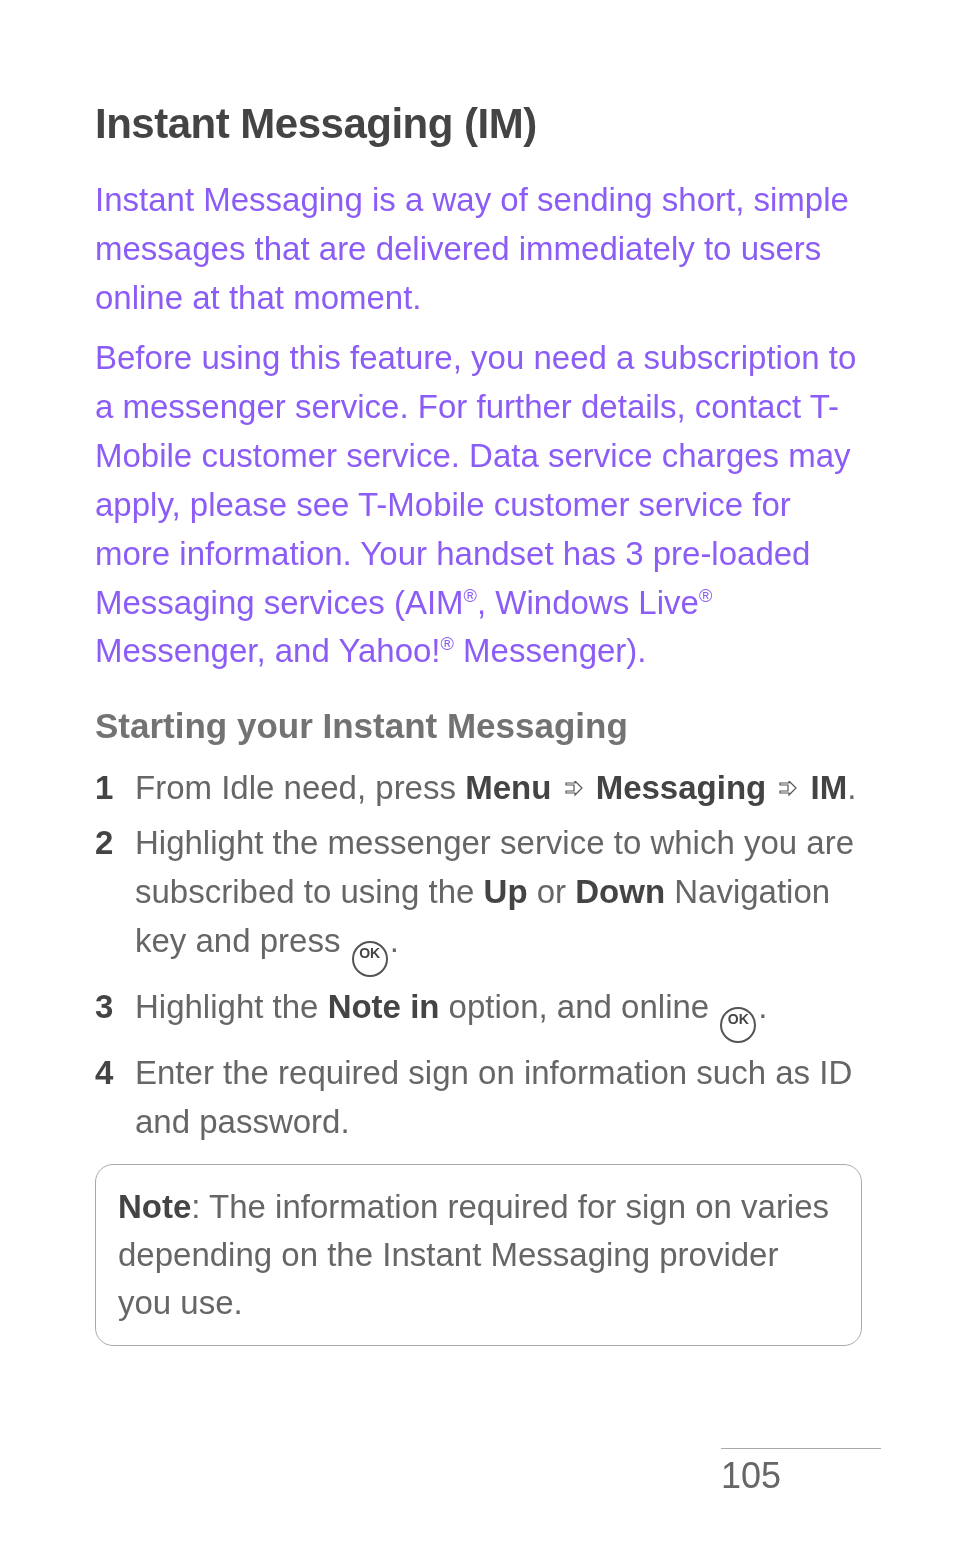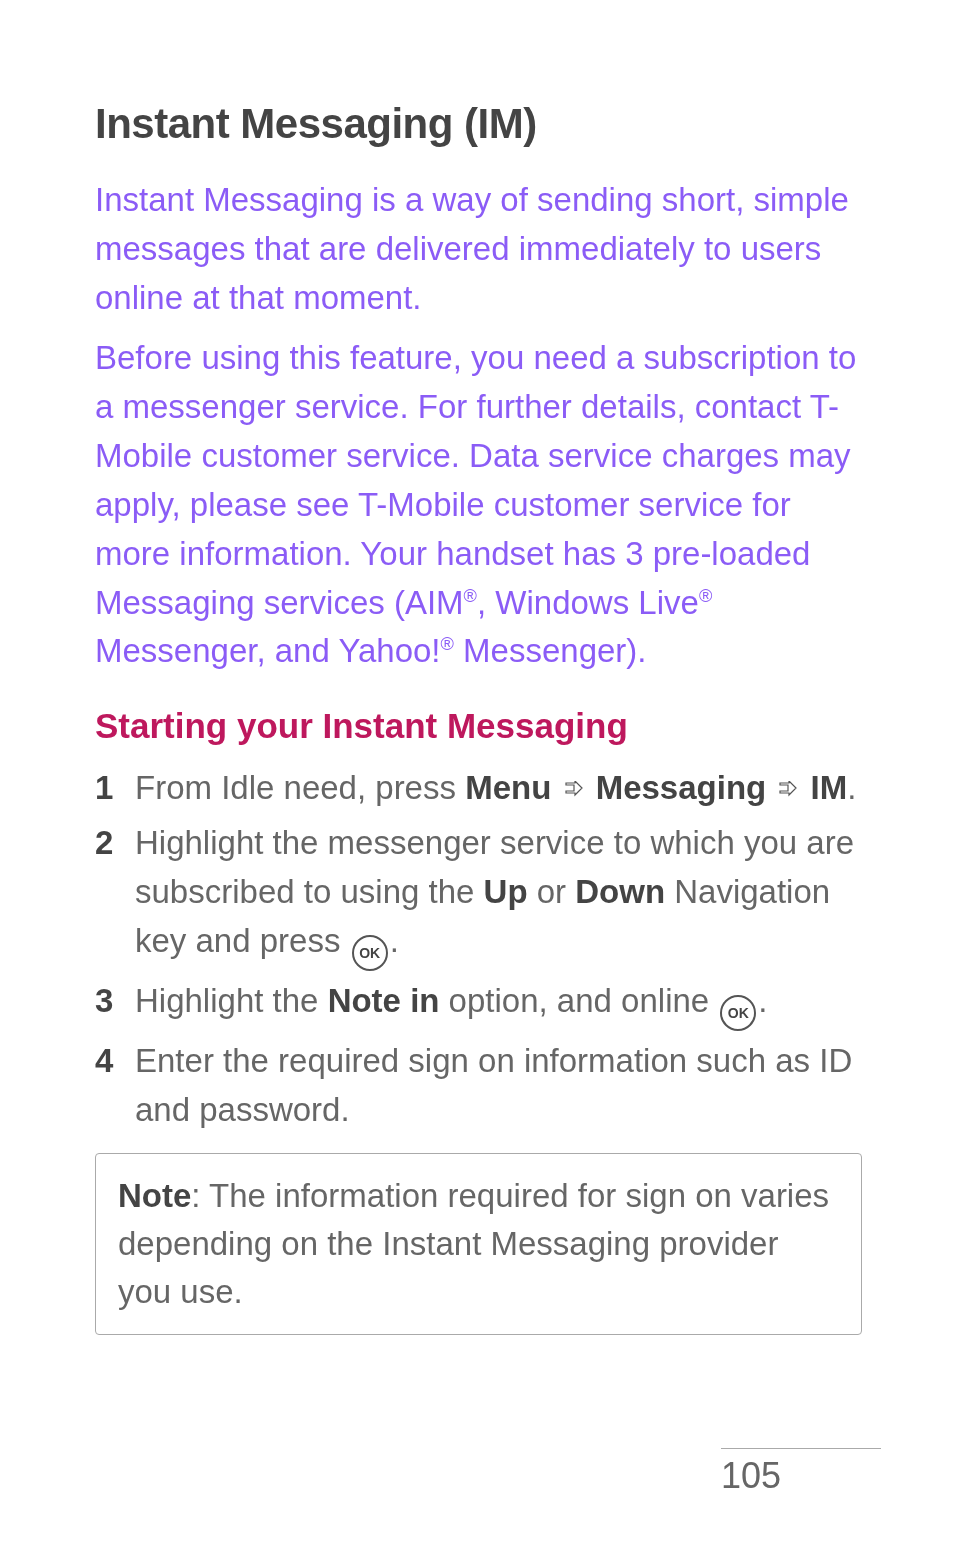--- a/index.html
+++ b/index.html
@@ -26,21 +26,21 @@
   .intro {
     font-size: 33px;
     line-height: 1.48;
     color: #8b5cf6;
     margin-bottom: 12px;
     font-weight: 300;
   }
   h2 {
     font-size: 35px;
     font-weight: 600;
-    color: #be185d;
+    color: #737373;
     margin-top: 30px;
     margin-bottom: 18px;
   }
   ol {
     list-style: none;
     counter-reset: step;
   }
   ol > li {
     font-size: 33px;
     line-height: 1.48;
@@ -62,38 +62,38 @@
   }
   .b { font-weight: 700; color: #444444; }
   .arrow {
     display: inline-block;
     vertical-align: middle;
     margin: 0 4px;
   }
   .arrow svg { display: block; }
   .ok-key {
     display: inline-flex;
-    align-items: center;
+    align-items: flex-start;
     justify-content: center;
     width: 36px;
     height: 36px;
     border: 2px solid #555555;
     border-radius: 50%;
     vertical-align: -6px;
     margin: 0 2px;
   }
   .ok-key span {
     font-size: 14px;
     font-weight: 700;
     letter-spacing: 0px;
     color: #444444;
   }
   .note {
     border: 1px solid #aaaaaa;
-    border-radius: 4px;
+    border-radius: 18px;
     padding: 18px 22px;
     margin-top: 18px;
     font-size: 33px;
     line-height: 1.45;
     color: #666666;
     font-weight: 300;
   }
   .page-num {
     position: absolute;
     bottom: 60px;

